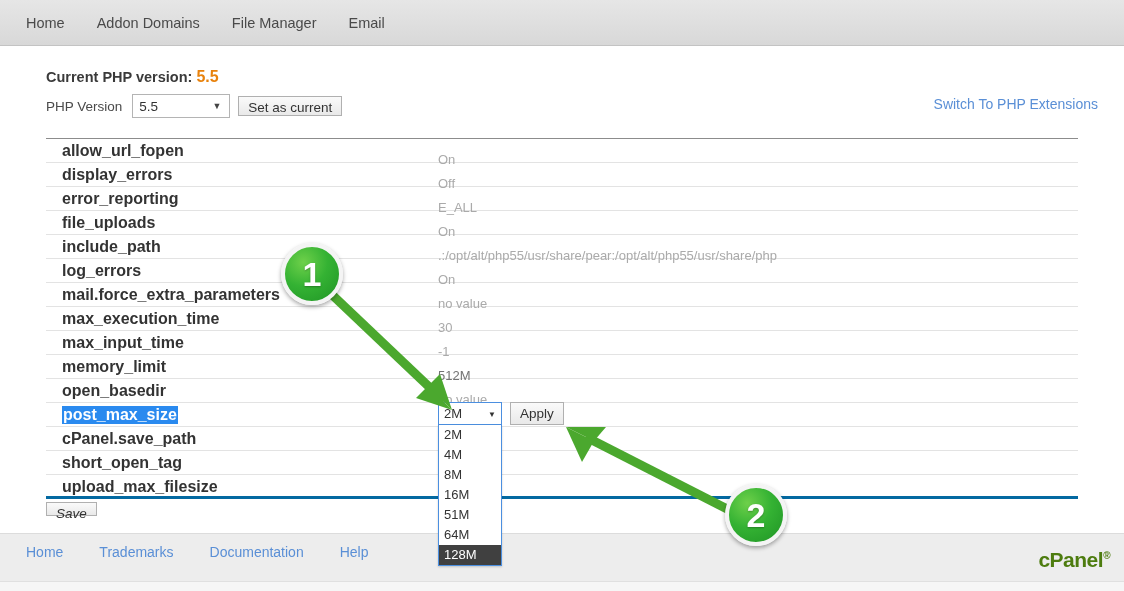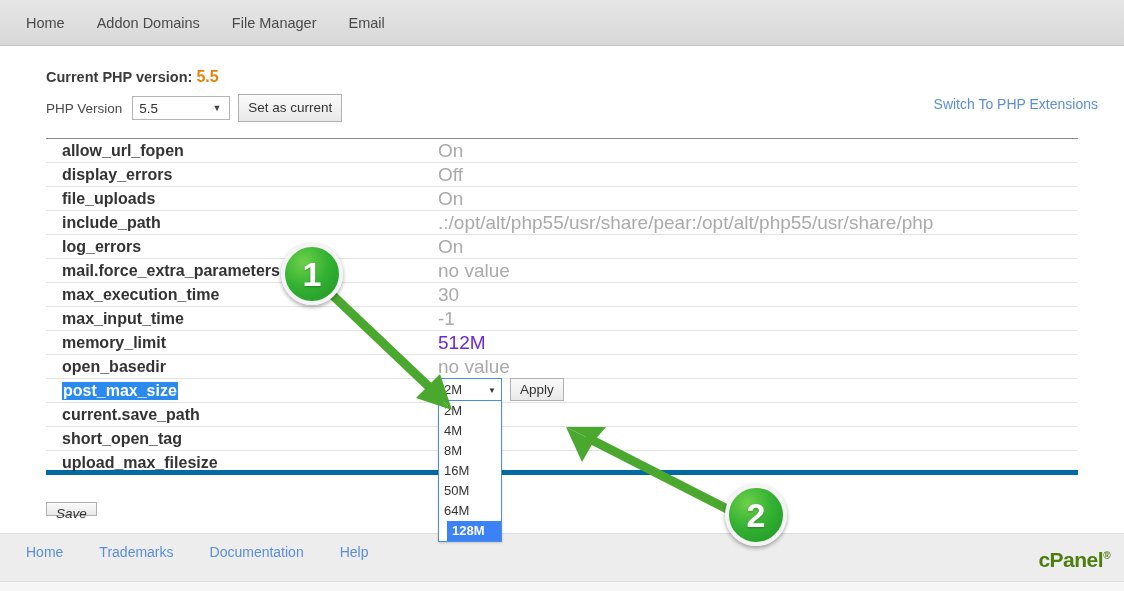--- a/index.html
+++ b/index.html
@@ -96,21 +96,21 @@
   }
   .styled-select .caret {
     position: absolute;
     right: 8px;
     top: 50%;
     transform: translateY(-50%);
     font-size: 9px;
     color: #444;
   }
   .btn {
-    height: 28px;
+    height: 20px;
     border: 1px solid #b0b0b0;
     background: linear-gradient(#fafafa, #e9e9e9);
     font-family: "Liberation Sans", sans-serif;
     font-size: 13.5px;
     color: #333;
     padding: 0 9px;
     cursor: pointer;
     box-sizing: border-box;
     line-height: 22px;
   }
@@ -133,44 +133,44 @@
     top: 92px;
     width: 1032px;
     border-top: 1px solid #8c8c8c;
   }
   .srow {
     position: relative;
     height: 24px;
     border-bottom: 1px solid #e3e3e3;
     box-sizing: border-box;
   }
-  .srow:last-of-type { border-bottom: 5px solid #0369a1; }
+  .srow:last-of-type { border-bottom: 3px solid #0369a1; }
   .sname {
     position: absolute;
     left: 16px;
     top: 3px;
     font-size: 16px;
     font-weight: bold;
     color: #333333;
     white-space: nowrap;
   }
   .sname.sel {
     background: #2a8aef;
     color: #ffffff;
     padding: 0 1px;
   }
   .sval {
     position: absolute;
     left: 392px;
-    top: 1px;
-    font-size: 19px;
+    top: 13px;
+    font-size: 13px;
     color: #aaaaaa;
     white-space: nowrap;
   }
-  .sval.green { color: #6d28d9; }
+  .sval.green { color: #737373; }
 
   
   #edit-wrap {
     position: absolute;
     left: 392px;
     top: -1px;
     display: flex;
     align-items: center;
     z-index: 30;
   }
@@ -214,24 +214,23 @@
   #pms-list .opt {
     height: 20px;
     line-height: 20px;
     padding-left: 5px;
     font-size: 13px;
     color: #333;
     cursor: pointer;
     white-space: nowrap;
   }
   #pms-list .opt.active {
-    background: #3b82f6;
+    background: #404040;
     color: #ffffff;
-    font-weight: bold;
-    margin-left: 8px;
+    font-weight: normal;
   }
 
   #save-btn {
     position: absolute;
     left: 46px;
     top: 456px;
     height: 14px;
     line-height: 21px;
     font-style: italic;
   }
@@ -343,20 +342,24 @@
 
   <div id="settings">
 
     <div class="srow">
       <span class="sname">allow_url_fopen</span>
       <span class="sval">On</span>
     </div>
     <div class="srow">
       <span class="sname">display_errors</span>
       <span class="sval">Off</span>
+    </div>
+    <div class="srow">
+      <span class="sname">error_reporting</span>
+      <span class="sval">E_ALL</span>
     </div>
     <div class="srow">
       <span class="sname">file_uploads</span>
       <span class="sval">On</span>
     </div>
     <div class="srow">
       <span class="sname">include_path</span>
       <span class="sval">.:/opt/alt/php55/usr/share/pear:/opt/alt/php55/usr/share/php</span>
     </div>
     <div class="srow">
@@ -391,28 +394,28 @@
           <span>2M</span>
           <span class="caret">▼</span>
         </div>
         <button class="btn" id="apply-btn">Apply</button>
       </div>
       <div id="pms-list">
         <div class="opt">2M</div>
         <div class="opt">4M</div>
         <div class="opt">8M</div>
         <div class="opt">16M</div>
-        <div class="opt">50M</div>
+        <div class="opt">51M</div>
         <div class="opt">64M</div>
         <div class="opt active">128M</div>
       </div>
     </div>
 
     <div class="srow">
-      <span class="sname">current.save_path</span>
+      <span class="sname">cPanel.save_path</span>
       <span class="sval"></span>
     </div>
     <div class="srow">
       <span class="sname">short_open_tag</span>
       <span class="sval"></span>
     </div>
     <div class="srow">
       <span class="sname">upload_max_filesize</span>
       <span class="sval"></span>
     </div>

